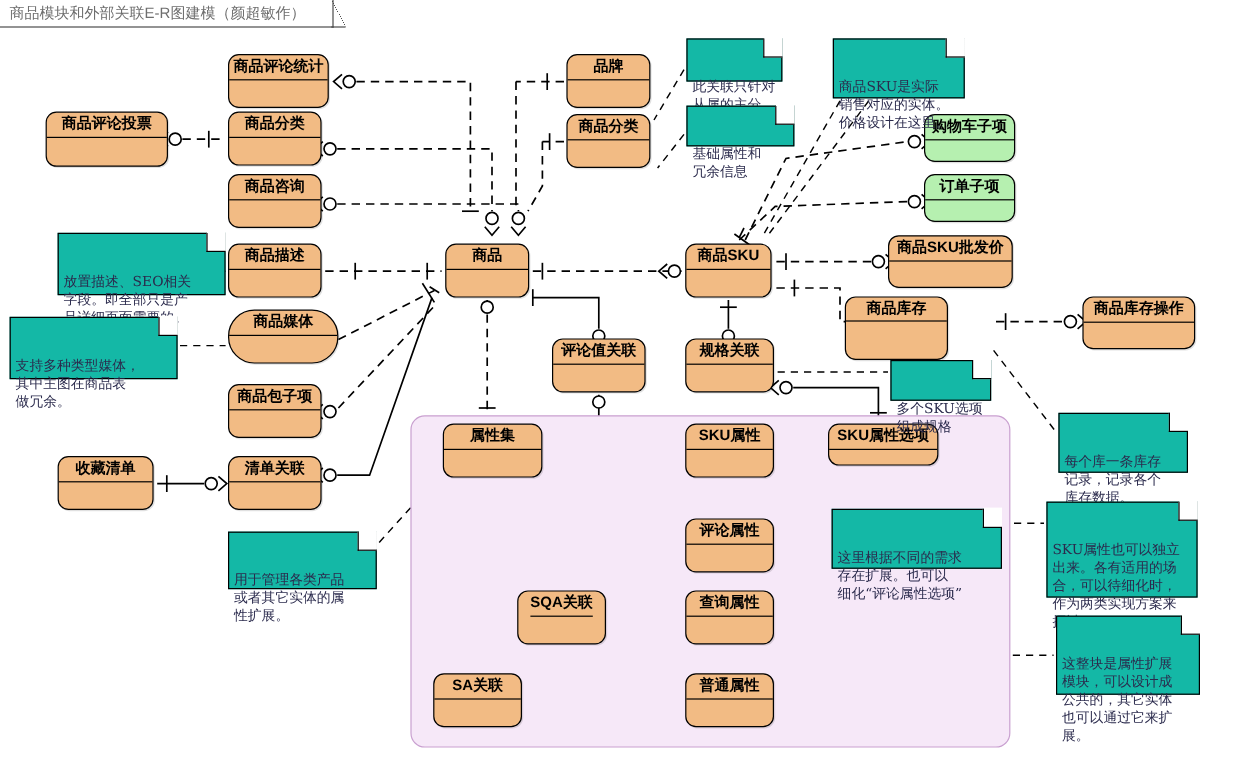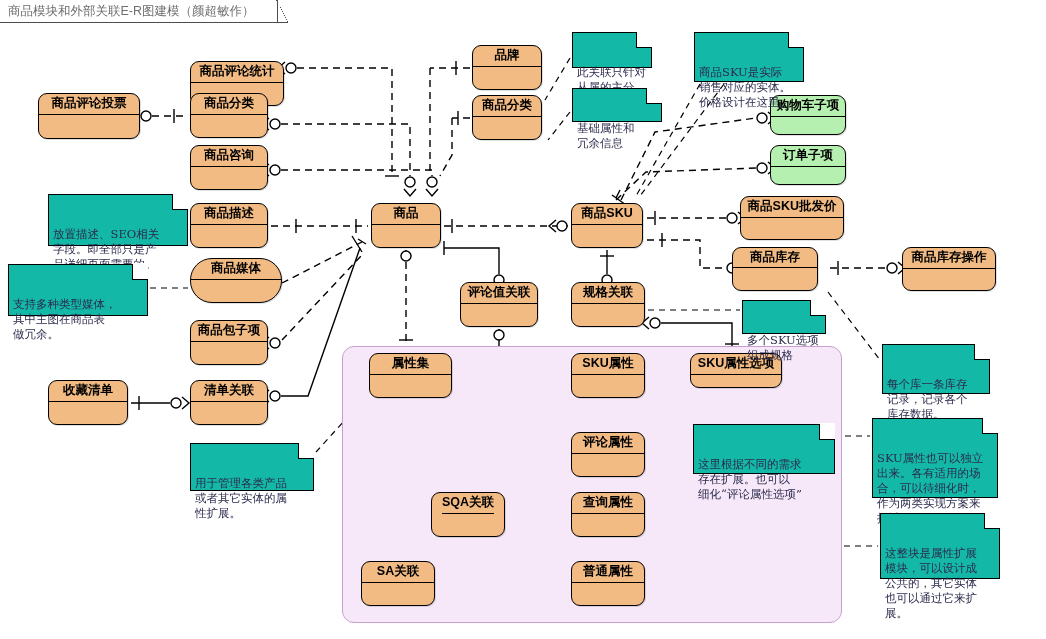--- a/index.html
+++ b/index.html
@@ -234,21 +234,21 @@
   <div id="title-tab">
     <span>商品模块和外部关联E-R图建模（颜超敏作）</span>
   </div>
 
   <div id="group-attr-ext" style="left:342px;top:346px;width:500px;height:277px;"></div>
 
   <div class="entity" style="left:38px;top:93px;width:102px;height:46px;">
     <div class="ename">商品评论投票</div>
       <div class="ebody"></div>
   </div>
-  <div class="entity" style="left:190px;top:61px;width:94px;height:45px;">
+  <div class="entity" style="left:190px;top:45px;width:84px;height:45px;">
     <div class="ename">商品评论统计</div>
       <div class="ebody"></div>
   </div>
   <div class="entity" style="left:190px;top:93px;width:78px;height:45px;">
     <div class="ename">商品分类</div>
       <div class="ebody"></div>
   </div>
   <div class="entity" style="left:190px;top:145px;width:78px;height:45px;">
     <div class="ename">商品咨询</div>
       <div class="ebody"></div>
@@ -294,21 +294,21 @@
       <div class="ebody"></div>
   </div>
   <div class="entity green" style="left:770px;top:145px;width:76px;height:40px;">
     <div class="ename">订单子项</div>
       <div class="ebody"></div>
   </div>
   <div class="entity" style="left:740px;top:196px;width:104px;height:44px;">
     <div class="ename">商品SKU批发价</div>
       <div class="ebody"></div>
   </div>
-  <div class="entity" style="left:732px;top:247px;width:86px;height:44px;gap:36px;">
+  <div class="entity" style="left:704px;top:247px;width:86px;height:53px;gap:36px;">
     <div class="ename">商品库存</div>
       <div class="ebody"></div>
   </div>
   <div class="entity" style="left:902px;top:247px;width:94px;height:44px;">
     <div class="ename">商品库存操作</div>
       <div class="ebody"></div>
   </div>
   <div class="entity" style="left:460px;top:282px;width:78px;height:45px;">
     <div class="ename">评论值关联</div>
       <div class="ebody"></div>

